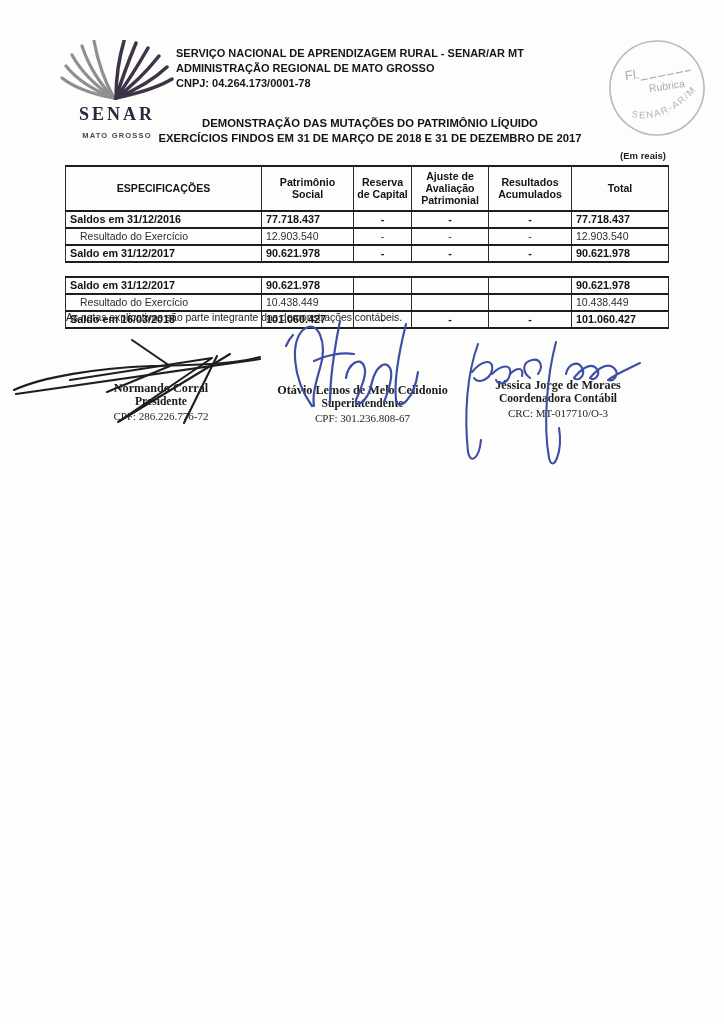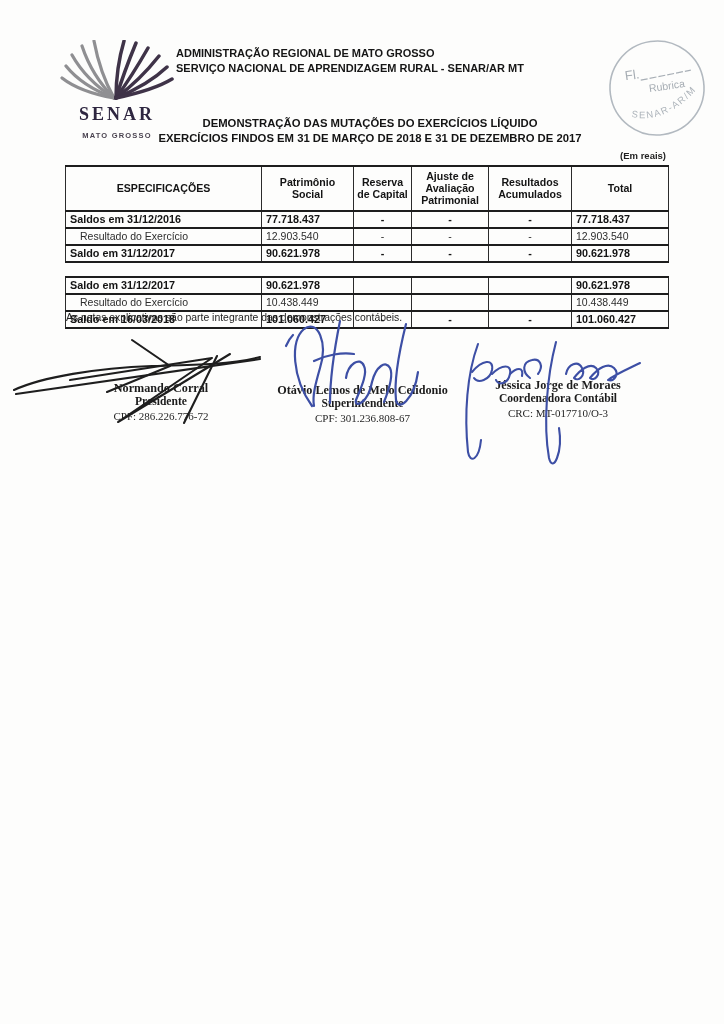--- a/index.html
+++ b/index.html
@@ -73,39 +73,40 @@
       <path d="M56,58 Q80,40 99,16"></path>
       <path d="M56,58 Q88,45 107,27"></path>
       <path d="M56,58 Q94,50 112,39"></path>
     </g>
   </svg>
   <div class="wordmark">SENAR</div>
   <div class="submark">MATO GROSSO</div>
 </div>
 
 <div class="org-block">
+  <div>SERVIÇO NACIONAL DE APRENDIZAGEM RURAL - SENAR/AR MT</div>
   <div>ADMINISTRAÇÃO REGIONAL DE MATO GROSSO</div>
-  <div>SERVIÇO NACIONAL DE APRENDIZAGEM RURAL - SENAR/AR MT</div>
+  <div>CNPJ: 04.264.173/0001-78</div>
 </div>
 
 <div class="stamp">
   <svg width="104" height="104" viewBox="0 0 104 104">
     <circle cx="52" cy="52" r="47" fill="none" stroke="#a6aeb6" stroke-width="1.6"></circle>
     <text x="22" y="40" font-size="13" fill="#969ea6" font-family="Liberation Sans, sans-serif">Fl.</text>
     <line x1="37" y1="42" x2="88" y2="39" stroke="#9aa2aa" stroke-width="1.2" stroke-dasharray="7,2"></line>
     <text x="44" y="55" font-size="10.5" fill="#969ea6" font-family="Liberation Sans, sans-serif">Rubrica</text>
     <path id="stamp-arc" d="M15,74 Q52,92 90,60" fill="none" stroke="none"></path>
     <text font-size="9.5" fill="#a0a8b0" letter-spacing="1.5" font-family="Liberation Sans, sans-serif">
       <textPath href="#stamp-arc" startOffset="8">SENAR-AR/MT</textPath>
     </text>
   </svg>
 </div>
 
 <div class="title-block">
-  <div>DEMONSTRAÇÃO DAS MUTAÇÕES DO EXERCÍCIOS LÍQUIDO</div>
+  <div>DEMONSTRAÇÃO DAS MUTAÇÕES DO PATRIMÔNIO LÍQUIDO</div>
   <div>EXERCÍCIOS FINDOS EM 31 DE MARÇO DE 2018 E 31 DE DEZEMBRO DE 2017</div>
 </div>
 
 <div class="em-reais">(Em reais)</div>
 
 <div class="stmt-table-wrap">
   <table class="stmt">
     <colgroup>
       <col style="width:196px">
         <col style="width:92px">

